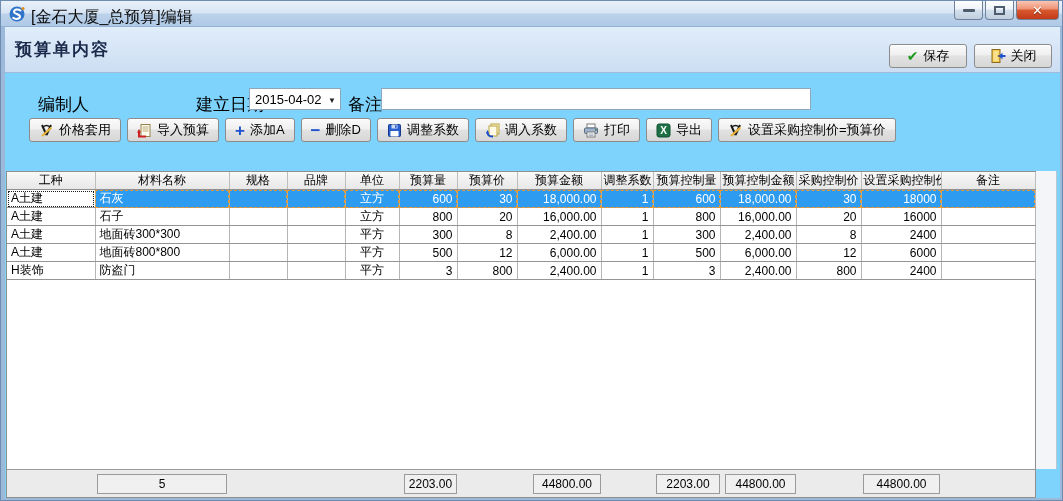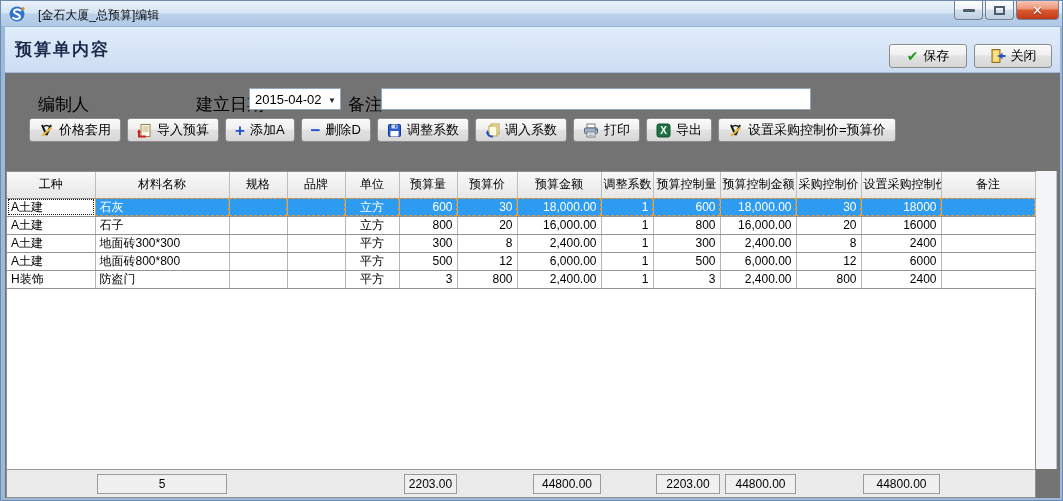--- a/index.html
+++ b/index.html
@@ -6,32 +6,32 @@
   body { font-family:"Liberation Sans","DejaVu Sans",sans-serif; background:#ffffff; }
 
   .window { position:relative; width:1063px; height:501px; background:#9db9da; overflow:hidden;
             border:1px solid #6d8cb0; }
 
   
   .titlebar { position:absolute; left:0; top:0; width:100%; height:26px;
               background:linear-gradient(#eaf2fb,#d6e4f4 48%,#bcd2ea 52%,#b0c9e6);
               border-bottom:1px solid #93b2d4; }
   .app-icon { position:absolute; left:7px; top:4px; width:18px; height:18px; }
-  .title-text { position:absolute; left:30px; top:6px; font-size:12px; color:#0a0a0a;margin-left:7px; }
+  .title-text { position:absolute; left:30px; top:6px; font-size:16px; color:#0a0a0a; }
   .win-controls { position:absolute; top:0; right:3px; display:flex; gap:2px; }
   .wc { height:19px; border:1px solid #70829a; border-top:none; border-radius:0 0 4px 4px;
         display:flex; align-items:center; justify-content:center; cursor:default; }
   .wc-min, .wc-max { width:29px; background:linear-gradient(#ffffff,#eef3f9 45%,#d3dfec 50%,#c0cfe0); }
   .wc-close { width:43px; background:linear-gradient(#f8c5b2,#ee9275 45%,#d9592f 50%,#c23a18);
               color:#fff; font-weight:bold; font-size:13px; text-shadow:0 1px 1px #7e2408; }
   .glyph-min { width:12px; height:3px; background:#4e5d6b; border-radius:1px; }
   .glyph-max { width:11px; height:9px; border:2px solid #4e5d6b; background:transparent; }
 
   
-  .content { position:absolute; left:4px; top:26px; width:1055px; height:471px; background:#737373; }
+  .content { position:absolute; left:4px; top:26px; width:1055px; height:471px; background:#7dd3fc; }
 
   .page-header { position:absolute; left:0; top:0; width:100%; height:46px;
                  background:linear-gradient(#e0edfb,#cdddf2); border-bottom:1px solid #9fbcdc; }
   .page-title { position:absolute; left:10px; top:11px; font-size:17px; font-weight:bold;
                 color:#1b2a4a; letter-spacing:2px; }
 
   .w7-btn { border:1px solid #8c8c8c; border-radius:3px;
             background:linear-gradient(#fafafa,#f0f0f0 45%,#e2e2e2 50%,#d7d7d7);
             box-shadow:inset 0 1px 0 #ffffff; display:flex; align-items:center;
             justify-content:center; gap:5px; font-size:13px; color:#000; cursor:default; }
@@ -55,21 +55,21 @@
   .tb-btn { height:24px; padding:0 9px; }
   .ic-plus, .ic-minus { color:#1c50cc; font-weight:bold; font-size:17px; line-height:15px; }
 
   
   .grid { position:absolute; left:1px; top:144px; width:1030px; height:327px; background:#fff;
           border:1px solid #8f8f8f; }
   .gutter { position:absolute; left:1031px; top:144px; width:21px; height:298px;
             background:#f3f5f8; border-right:1px solid #bcc7d4; }
 
   table.grid-table { border-collapse:collapse; table-layout:fixed; width:1028px; font-size:12px; }
-  .grid-table th { height:26px; font-weight:normal; text-align:center;
+  .grid-table th { height:17px; font-weight:normal; text-align:center;
                    background:linear-gradient(#f9f9f9,#e7e7e7);
                    border-right:1px solid #bdbdbd; border-bottom:1px solid #8f8f8f;
                    padding:0 2px; overflow:hidden; white-space:nowrap; }
   .grid-table td { height:17px; border-right:1px solid #b5b5b5; border-bottom:1px solid #949494;
                    padding:0 4px; overflow:hidden; white-space:nowrap; color:#000; }
   .grid-table tr.sel td { background:#2d9bf0; color:#fff;
                           outline:1px dashed #e09a3e; outline-offset:-1px; }
   .grid-table tr.sel td.focus { background:#fff; color:#000;
                                 outline:1px dotted #1a1a1a; outline-offset:-2px; }
 

